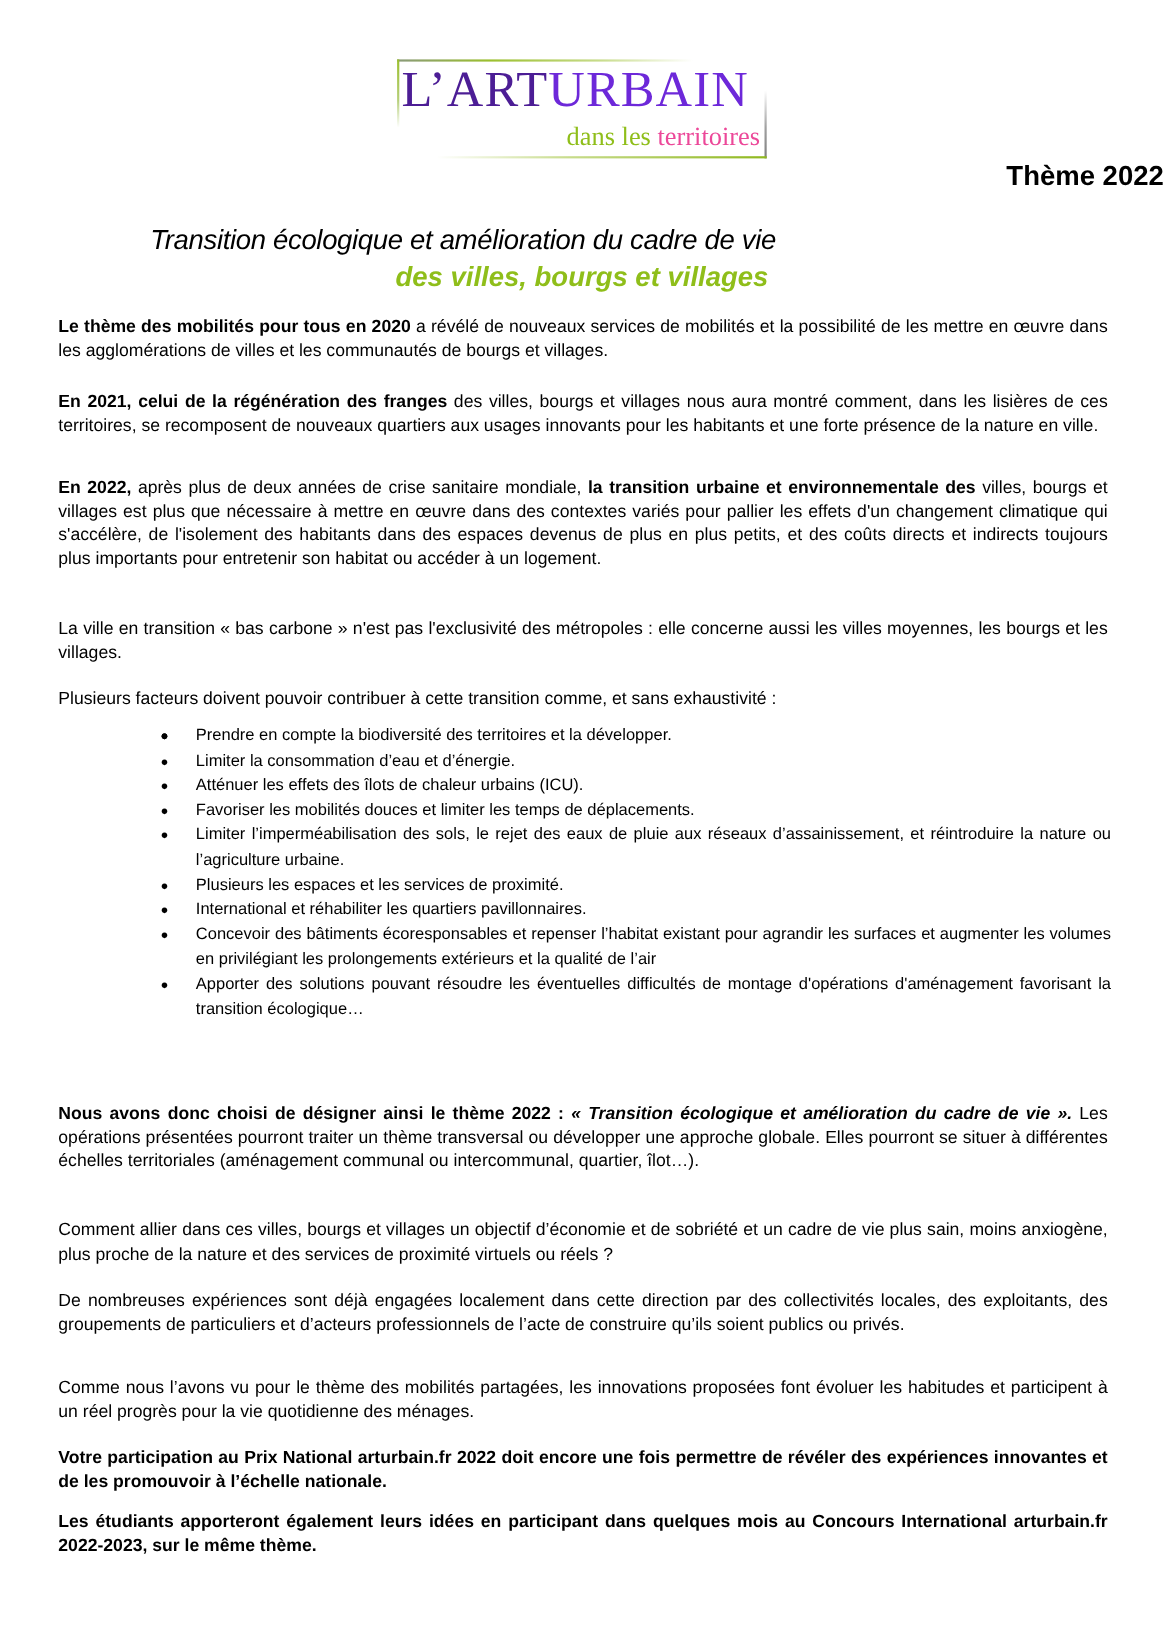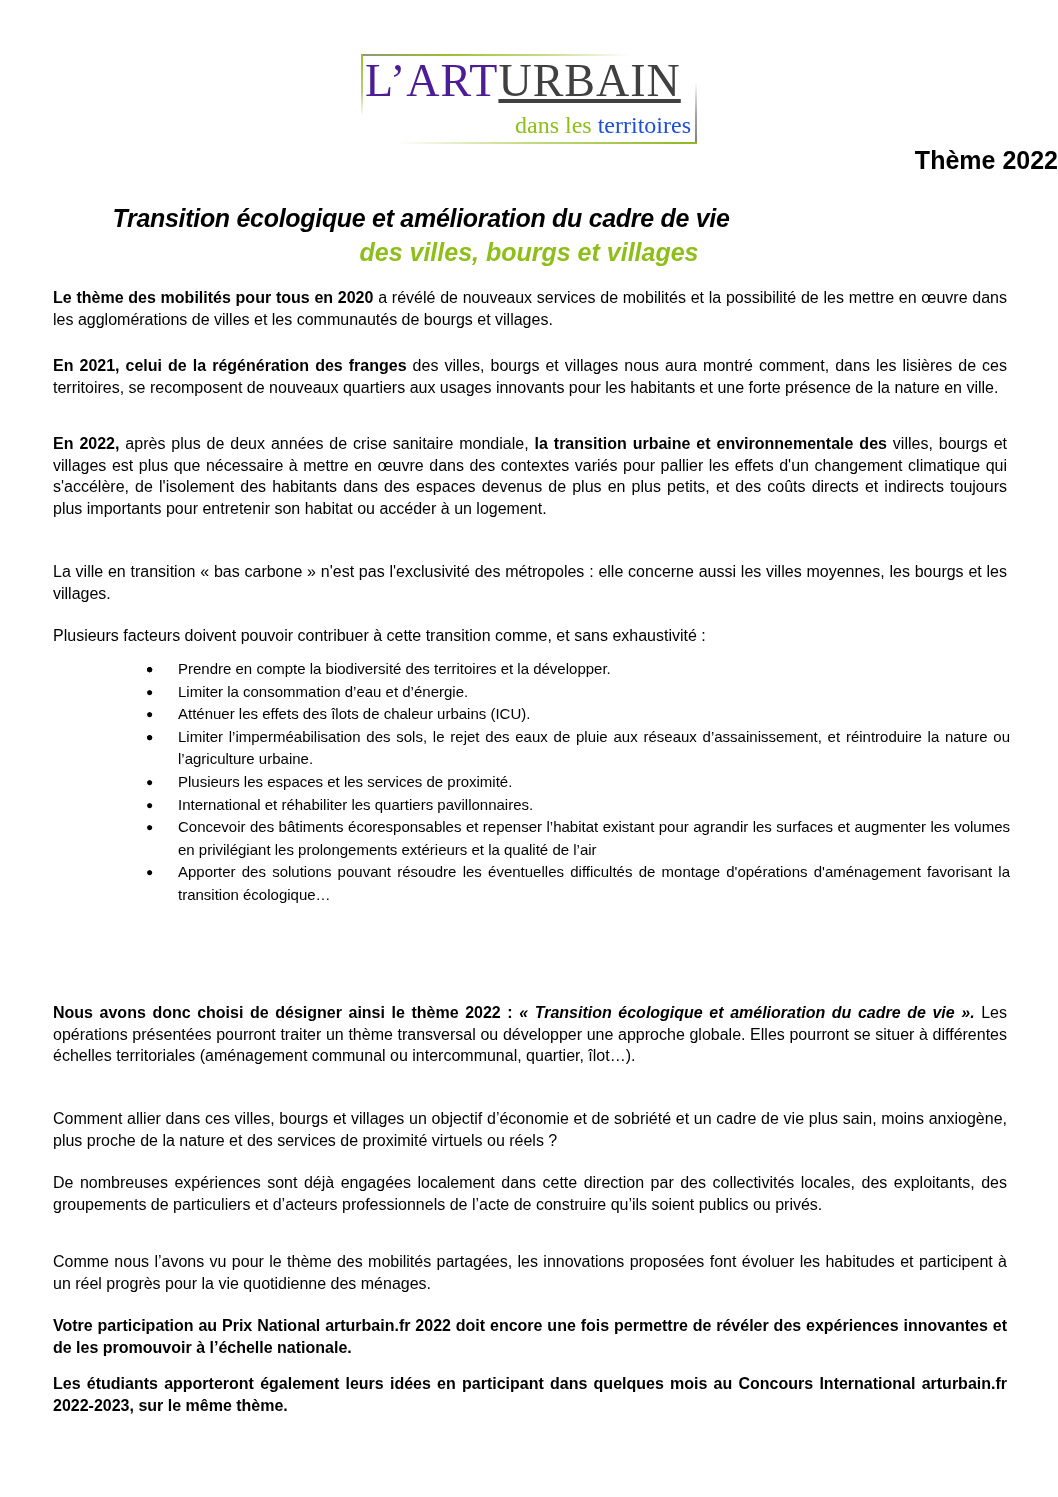--- a/index.html
+++ b/index.html
@@ -26,35 +26,35 @@
     .logo-frame-bottom {
       position: absolute; right: 0; bottom: 0; width: 300px; height: 2px;
       background: linear-gradient(to right, #ffffff 0%, #c8dc8c 40%, #8fb81e 100%);
     }
     .logo-main {
       position: absolute; left: 4px; top: 4px; white-space: nowrap;
       font-family: "Liberation Serif", serif; font-size: 46px; line-height: 46px;
       letter-spacing: 1px;
     }
     .logo-main .green { color: #4c1d95; }
-    .logo-main .gray { color: #404040; text-decoration: underline; }
+    .logo-main .gray { color: #6d28d9; }
     .logo-sub {
       position: absolute; right: 6px; top: 58px; white-space: nowrap;
       font-family: "Liberation Serif", serif; font-size: 24px; line-height: 26px;
     }
     .logo-sub .green { color: #8fbe1a; }
-    .logo-sub .gray { color: #1d4ed8; }
+    .logo-sub .gray { color: #ec4899; }
 
     .theme-year {
       position: absolute; left: 0; width: 1058px; top: 145px; text-align: right;
       font-weight: bold; font-size: 25px; line-height: 30px;
     }
     .title1 {
       position: absolute; left: 0; width: 842px; top: 203px; text-align: center;
-      font-weight: bold; font-style: italic; font-size: 25px; line-height: 30px;
+      font-weight: normal; font-style: italic; font-size: 25px; line-height: 30px;
       letter-spacing: -0.3px;
     }
     .title2 {
       position: absolute; left: 0; width: 1058px; top: 237px; text-align: center;
       font-weight: bold; font-style: italic; font-size: 25px; line-height: 30px;
       color: #8fbe1a;
     }
 
     .para {
       position: absolute; left: 53px; width: 954px;
@@ -99,21 +99,21 @@
 <p class="para" style="top:561px;">La ville  en transition « bas carbone » n'est pas l'exclusivité des métropoles : elle concerne aussi les  villes moyennes, les bourgs et les villages.</p>
 
 <p class="para" style="top:625px;">Plusieurs facteurs doivent pouvoir contribuer à cette transition comme, et sans exhaustivité :</p>
 
 <ul class="bullets" style="top:658px;" id="bullets">
     <li><span class="dot">●</span></li>
     <li><span class="dot">●</span></li>
     <li><span class="dot">●</span><span>Prendre en compte la biodiversité des territoires et la développer.</span></li>
     <li><span class="dot">●</span><span>Limiter la consommation d’eau et d’énergie.</span></li>
     <li><span class="dot">●</span><span>Atténuer les effets des îlots de chaleur urbains (ICU).</span></li>
-    <li><span class="dot">●</span></li>
+    <li><span class="dot">●</span><span>Favoriser les mobilités douces et limiter les temps de déplacements.</span></li>
     <li><span class="dot">●</span><span>Limiter l’imperméabilisation des sols, le rejet des eaux de pluie aux réseaux d’assainissement, et réintroduire la nature ou l’agriculture urbaine.</span></li>
     <li><span class="dot">●</span><span>Plusieurs les espaces et les services de proximité.</span></li>
     <li><span class="dot">●</span><span>International et réhabiliter les quartiers pavillonnaires.</span></li>
     <li><span class="dot">●</span><span>Concevoir des bâtiments écoresponsables et repenser l’habitat existant pour agrandir les surfaces et augmenter les volumes en privilégiant les prolongements extérieurs et la qualité de l’air</span></li>
     <li><span class="dot">●</span><span>Apporter des solutions pouvant résoudre les éventuelles difficultés de montage d'opérations d'aménagement favorisant la transition écologique…</span></li>
   </ul>
 
 <p class="para" style="top:1002px;"><b>Nous avons donc choisi de désigner ainsi le thème 2022 : </b><b><i>« Transition écologique et amélioration du cadre de vie ».</i></b><span> Les opérations présentées pourront traiter un thème transversal ou développer une approche globale. Elles pourront se situer à différentes échelles territoriales (aménagement communal ou intercommunal, quartier, îlot…).</span></p>
 
 <p class="para" style="top:1108px;">Comment allier dans ces villes, bourgs et villages un objectif d’économie et de sobriété et un cadre de vie plus sain, moins anxiogène,  plus proche de la nature et des services de proximité virtuels ou réels ?</p>

